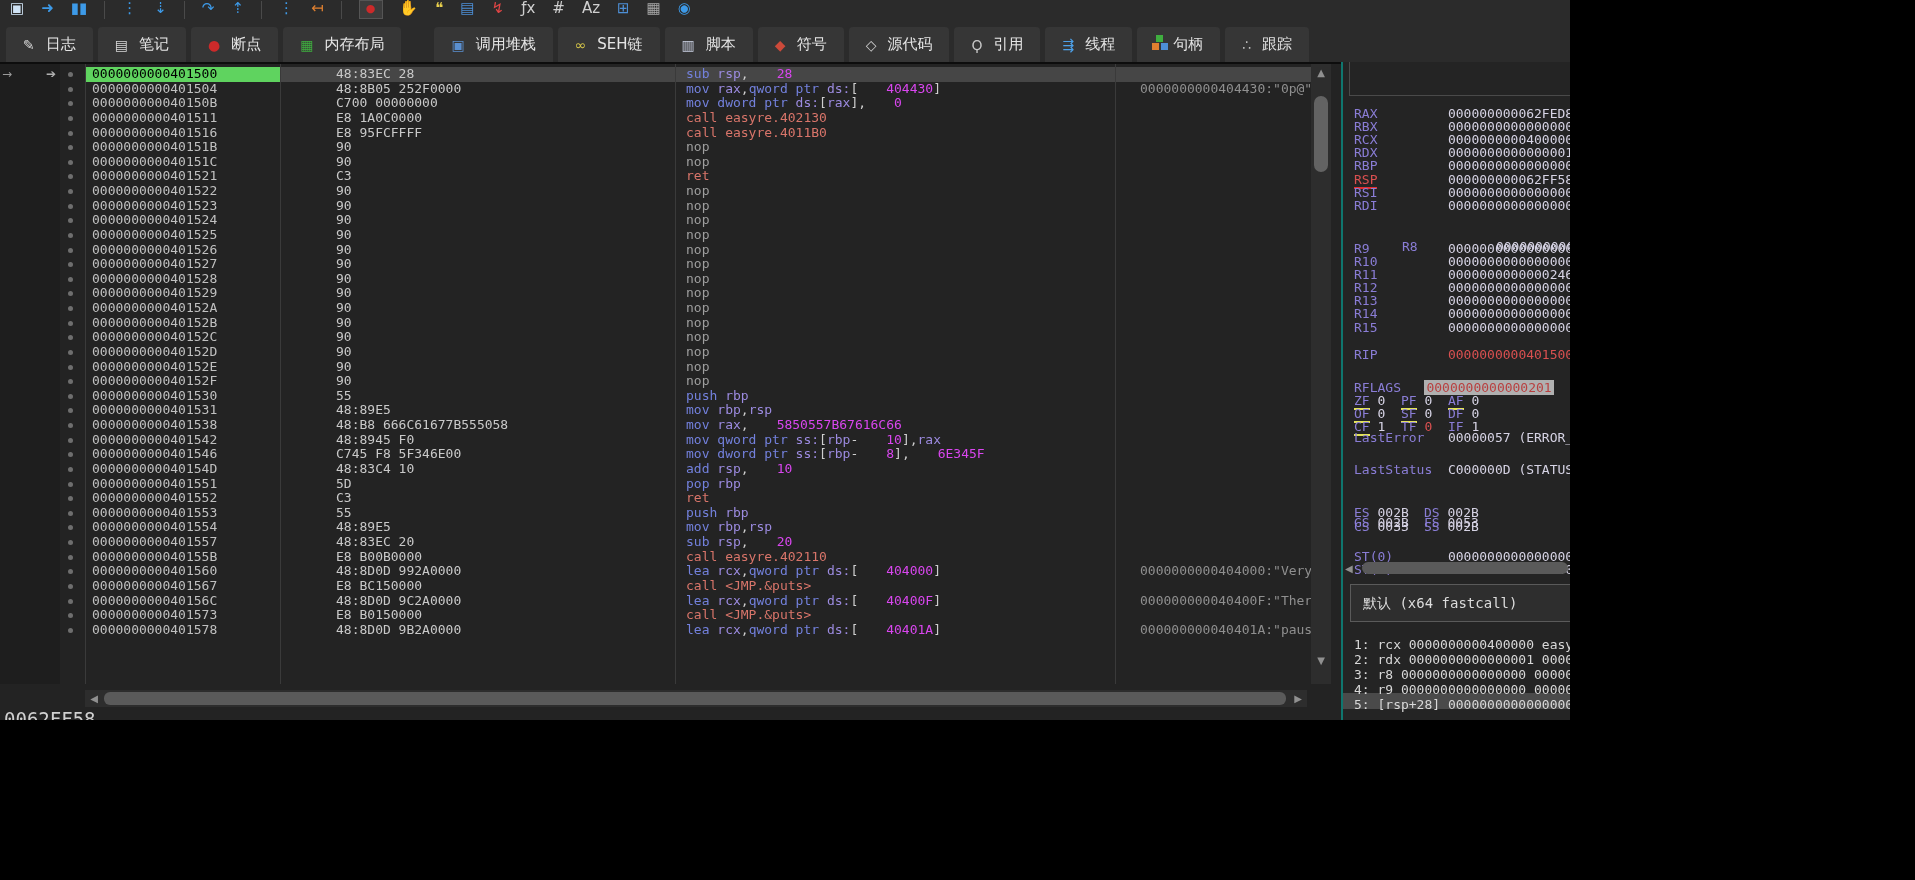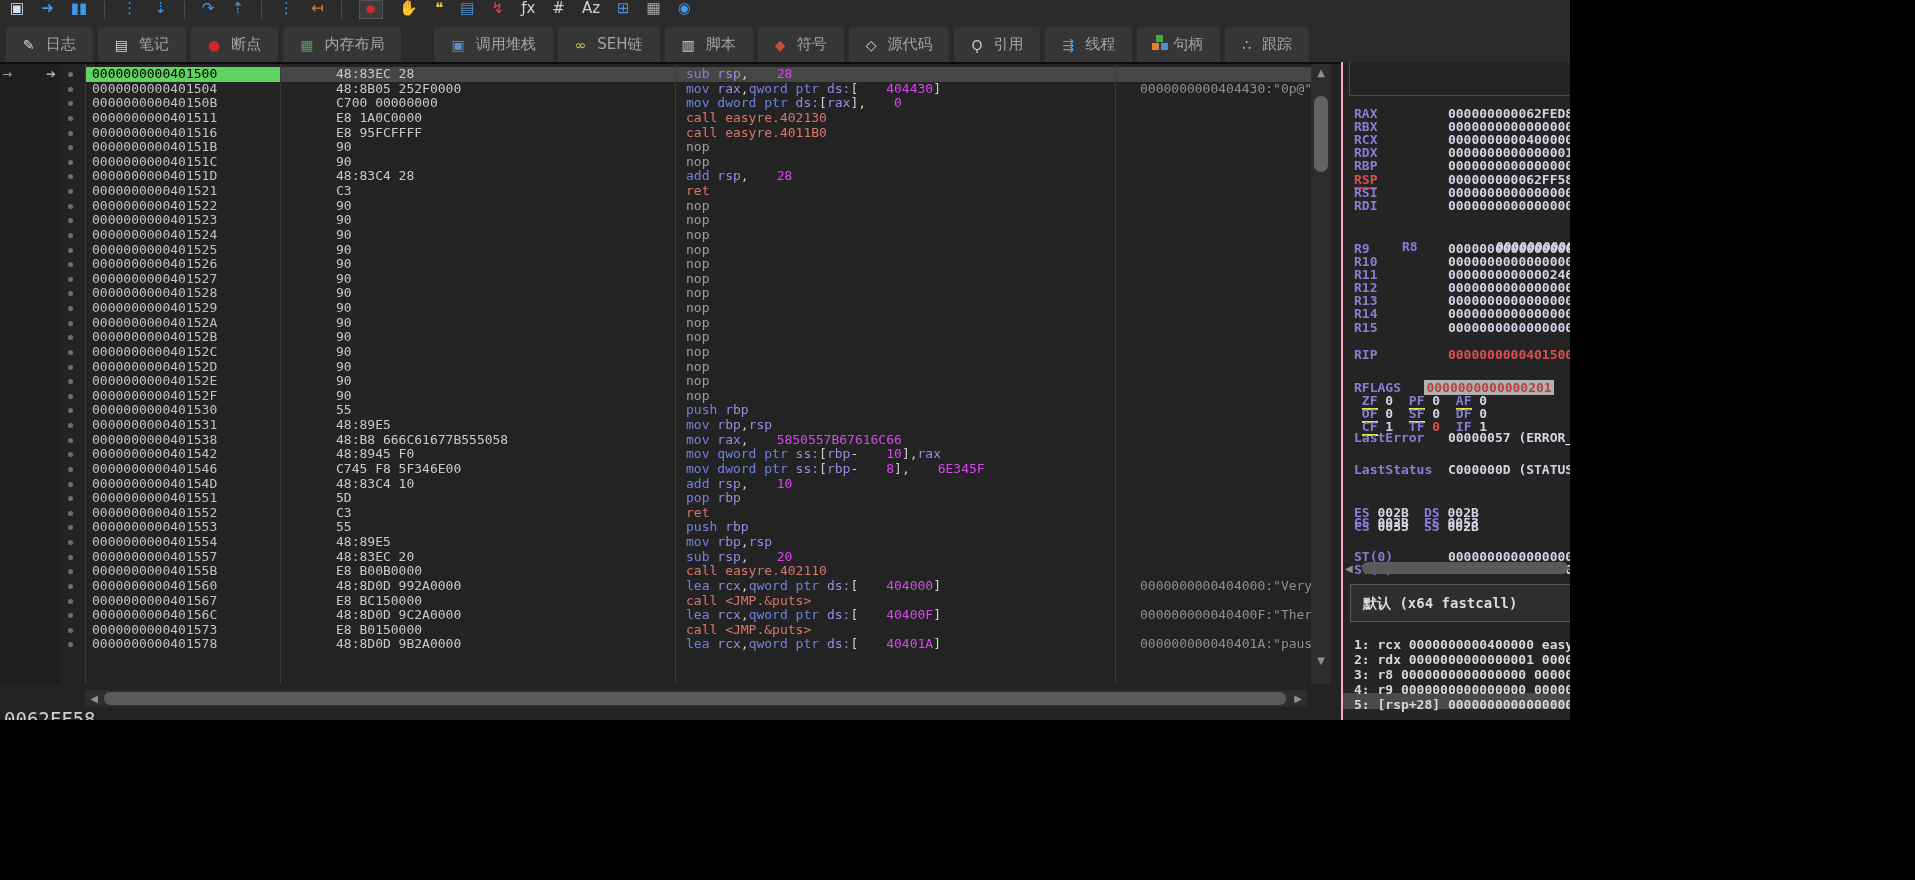--- a/index.html
+++ b/index.html
@@ -12,21 +12,21 @@
   .tb-sep{width:1px;height:18px;background:#4a4a4a;margin-top:1px;}
   .tb-box{background:#3c3c3c;border:1px solid #555;height:17px;width:22px;text-align:center;
     line-height:15px;font-size:11px;margin-top:0px;}
   
   #tabbar{position:absolute;left:0;top:22px;width:1570px;height:40px;background:#2b2b2b;
     display:flex;align-items:flex-end;padding-left:6px;}
   .tab{height:35px;background:#363636;border-radius:4px 4px 0 0;margin-right:5px;
     display:flex;align-items:center;padding:0 17px;cursor:pointer;white-space:nowrap;}
   .tab:nth-child(5){margin-left:28px;}
   .tab .ti{font-size:14px;margin-right:11px;}
-  .tab .tl{font-size:15px;color:#a3a3a3;}
+  .tab .tl{font-size:15px;color:#e5e5e5;}
   .blocks{width:7px;height:7px;background:#e08030;display:inline-block;position:relative;top:2px;
     box-shadow:9px 0 0 #4d8fd6,4px -8px 0 #3fae3f;margin-right:14px;margin-left:-2px;}
   
   #disasm{position:absolute;left:0;top:62px;width:1341px;height:658px;background:#232323;border-top:2px solid #0d0d0d;}
   #dleft{position:absolute;left:0;top:0;width:60px;height:620px;background:#1e1e1e;}
   #rows{position:absolute;left:0;top:3px;width:1341px;}
   .r{position:relative;height:14.63px;width:1341px;}
   .r .hl{position:absolute;left:85px;top:0;width:1226px;height:100%;background:#464646;}
   .dot{position:absolute;left:68px;top:5px;width:5px;height:5px;border-radius:50%;background:#6e6e6e;}
   .arr0{position:absolute;left:2px;top:0;color:#9a9a9a;font-size:12px;line-height:14.63px;}
@@ -44,29 +44,29 @@
   #vscroll{position:absolute;left:1311px;top:0;width:20px;height:620px;background:#2d2d2d;}
   .sb-arr{position:absolute;left:0;width:20px;height:17px;color:#909090;font-size:10px;text-align:center;line-height:17px;cursor:pointer;}
   #vthumb{position:absolute;left:3px;top:32px;width:14px;height:76px;background:#636363;border-radius:7px;cursor:pointer;}
   
   #hscroll{position:absolute;left:85px;top:626px;width:1222px;height:17px;background:#2d2d2d;}
   #hthumb{position:absolute;left:19px;top:2px;width:1182px;height:13px;background:#5a5a5a;border-radius:6px;cursor:pointer;}
   .hs-arr{position:absolute;top:0;width:18px;height:17px;color:#909090;font-size:10px;text-align:center;line-height:17px;cursor:pointer;}
   #status{position:absolute;left:4px;top:644px;font-family:"DejaVu Sans Mono",monospace;font-size:19px;color:#d0d0d0;}
   
   #regs{position:absolute;left:1341px;top:62px;width:229px;height:658px;background:#242424;
-    border-left:2px solid #f9a8d4;overflow:hidden;font-weight:bold;}
+    border-left:2px solid #0f766e;overflow:hidden;}
   #regtopline{position:absolute;left:6px;top:33px;width:223px;height:1px;background:#4a4a4a;}
   #regtopv{position:absolute;left:6px;top:0;width:1px;height:33px;background:#4a4a4a;}
   .rl{position:absolute;left:11px;font-family:"DejaVu Sans Mono",monospace;font-size:13px;line-height:13.1px;white-space:pre;}
   .lab{color:#8a7dd6;} .val{color:#d6d3e4;} .vred{color:#d95050;}
   .lred{color:#d95050;border-bottom:2px solid #e03030;}
   .rflv{background:#b0b0b0;color:#b84040;padding:0 2px;}
   .yun{border-bottom:2px solid #e3e35a;}
-  .fcol{display:inline-block;width:47px;text-align:center;} .scol{display:inline-block;width:70px;}
+  .fcol{display:inline-block;width:47px;} .scol{display:inline-block;width:70px;}
   #rhscroll{position:absolute;left:2px;top:499px;width:225px;height:15px;}
   #rhs-arr{position:absolute;left:0;top:0;width:14px;color:#909090;font-size:10px;line-height:15px;cursor:pointer;}
   #rhthumb{position:absolute;left:17px;top:1px;width:206px;height:12px;background:#5a5a5a;border-radius:6px;cursor:pointer;}
   #conv{position:absolute;left:7px;top:522px;width:226px;height:36px;background:#2e2e2e;
     border:1px solid #5a5a5a;color:#dcdcdc;font-size:14px;line-height:36px;padding-left:12px;cursor:pointer;
     font-family:"DejaVu Sans Mono",monospace;white-space:nowrap;}
   .argrow{position:absolute;left:11px;font-family:"DejaVu Sans Mono",monospace;font-size:13px;
     line-height:15px;color:#d8d8d8;white-space:pre;}
   #argsel{position:absolute;left:0;top:631px;width:229px;height:16px;background:#4a4a4a;}
 </style>
@@ -196,26 +196,20 @@
           <div class="dot"></div>
           <span class="c-ad">000000000040151B</span>
           <span class="c-by">90</span>
           <span class="c-in"><span class="c-nop">nop</span></span>
         </div>
         <div class="r">
           <div class="dot"></div>
           <span class="c-ad">000000000040151C</span>
           <span class="c-by">90</span>
           <span class="c-in"><span class="c-nop">nop</span></span>
-        </div>
-        <div class="r">
-          <div class="dot"></div>
-          <span class="c-ad">000000000040151D</span>
-          <span class="c-by">48:83C4 28</span>
-          <span class="c-in"><span class="c-mn">add</span><span class="c-pl"> </span><span class="c-rg">rsp</span><span class="c-pl">,</span><span class="c-im">28</span></span>
         </div>
         <div class="r">
           <div class="dot"></div>
           <span class="c-ad">0000000000401521</span>
           <span class="c-by">C3</span>
           <span class="c-in"><span class="c-call">ret</span></span>
         </div>
         <div class="r">
           <div class="dot"></div>
           <span class="c-ad">0000000000401522</span>

